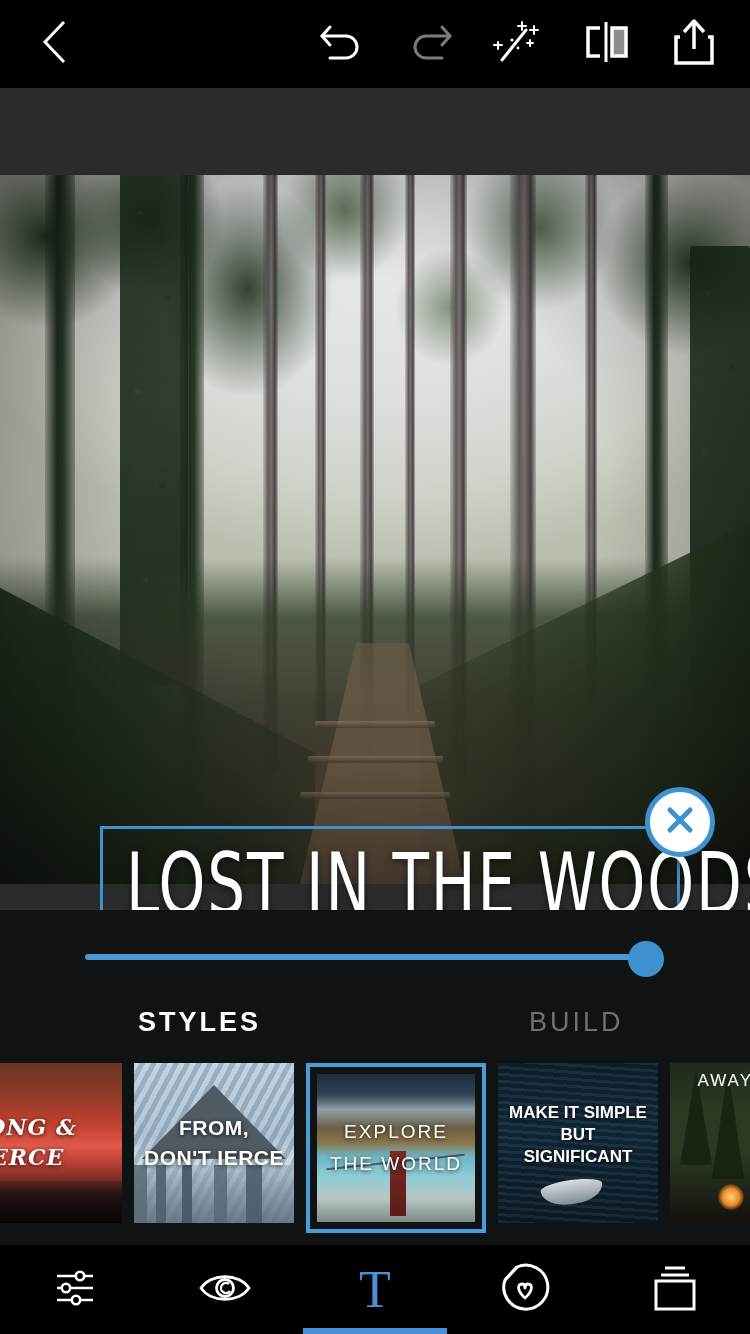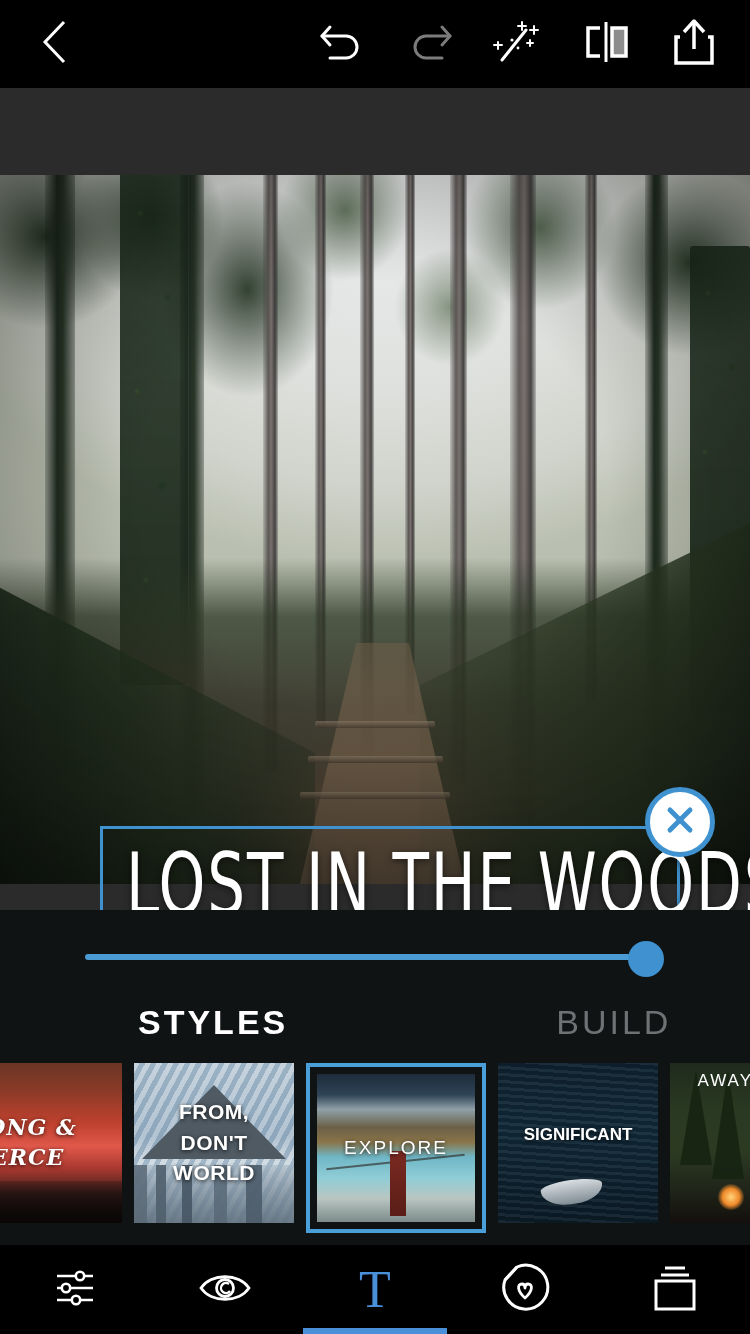--- a/index.html
+++ b/index.html
@@ -138,21 +138,21 @@
   .slider-track {
     position:absolute; left:85px; top:44px; width:565px; height:6px;
     background:#4a9ad4; border-radius:3px;
   }
   .slider-thumb {
     position:absolute; left:628px; top:31px; width:36px; height:36px;
     border-radius:50%; background:#3f92cf;
   }
   .tabs { display:flex; height:68px; align-items:center; }
   .tab {
-    font-size:34px; letter-spacing:3px; font-weight:bold;
+    font-size:27px; letter-spacing:3px; font-weight:bold;
   }
   .tab.styles { margin-left:138px; color:#ffffff; }
   .tab.color  { margin-left:268px; color:#6e7275; font-weight:normal; }
 
   
   .thumbs {
     position:absolute; top:1063px; left:0; width:750px; height:175px;
     display:flex; align-items:flex-start;
   }
   .thumb {
@@ -430,39 +430,41 @@
       </div>
     </div>
 
     <div class="thumb">
       <div class="tscene sc-city">
         <div class="pyramid"></div>
         <div class="skyline"></div>
       </div>
       <div class="tlabel lbl-city">
         <div>FROM,</div>
-        <div>DON'T WORLD</div>
+        <div>DON'T IERCE</div>
       </div>
     </div>
 
     <div class="thumb selected">
       <div class="tscene sc-explore">
         <div class="cable"></div>
         <div class="bridge"></div>
       </div>
       <div class="tlabel lbl-explore">
         <div>EXPLORE</div>
+        <div>THE WORLD</div>
       </div>
     </div>
 
     <div class="thumb">
       <div class="tscene sc-water">
         <div class="boat"></div>
       </div>
       <div class="tlabel lbl-water">
+        <div>MAKE IT SIMPLE BUT</div>
         <div>SIGNIFICANT</div>
       </div>
     </div>
 
     <div class="thumb">
       <div class="tscene sc-camp">
         <div class="pine" style="left:6%;"></div>
         <div class="pine" style="left:26%; border-bottom-width:110px;"></div>
         <div class="pine" style="left:52%; border-bottom-width:88px;"></div>
 

